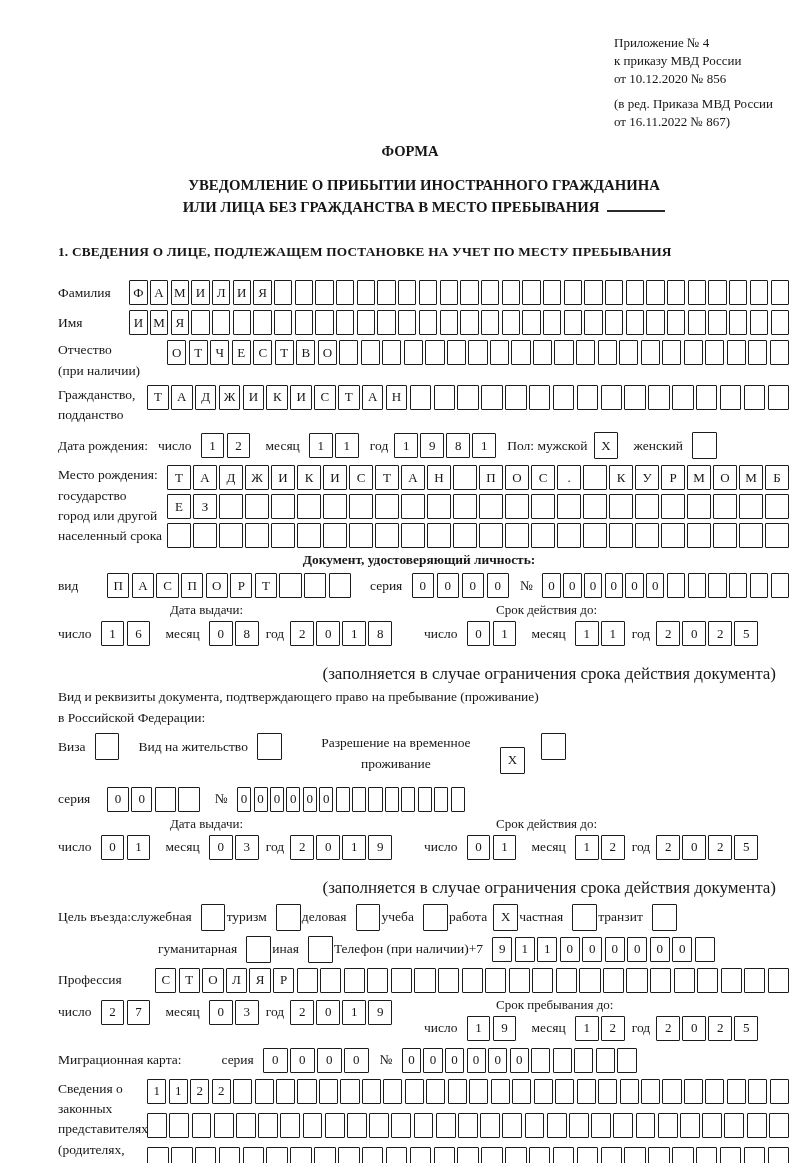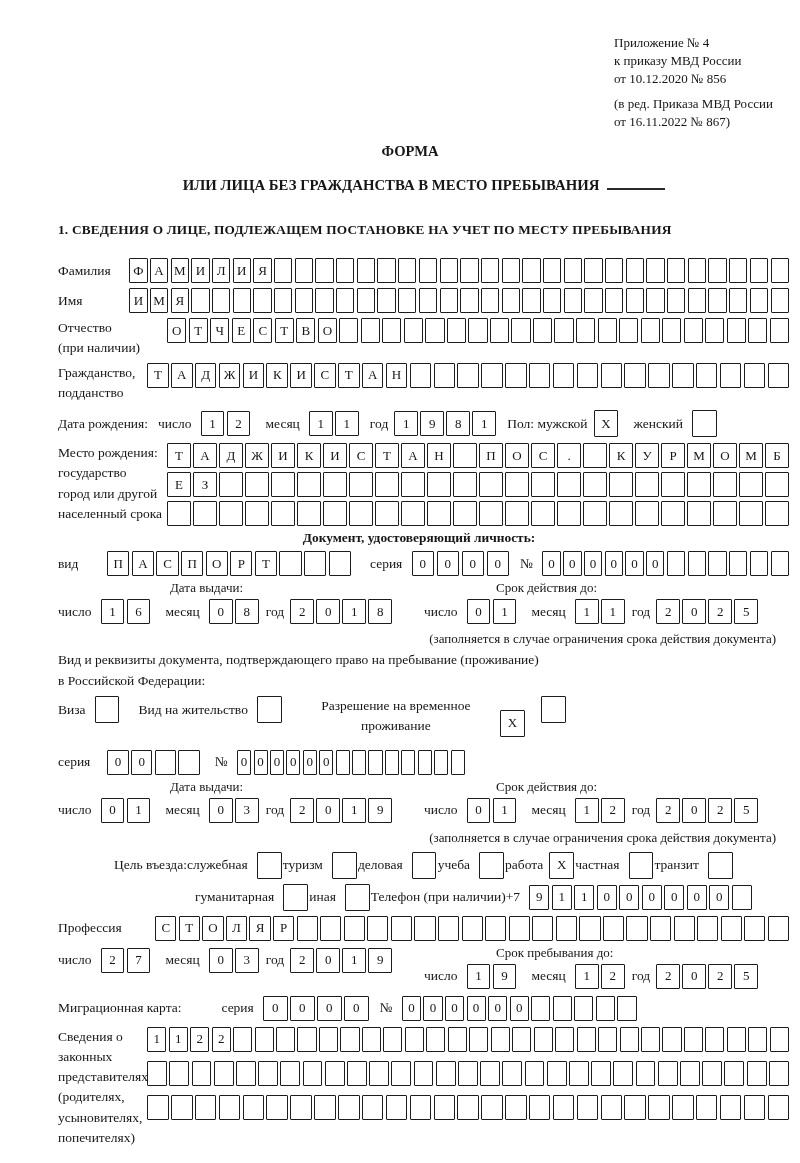--- a/index.html
+++ b/index.html
@@ -31,47 +31,48 @@
   .stack2{flex:1 1 auto;display:flex;flex-direction:column;gap:9px;min-width:0}
   .mL6{margin-left:6px}.mL10{margin-left:10px}.mL14{margin-left:14px}.mL18{margin-left:18px}
   .mR5{margin-right:5px}.mR8{margin-right:8px}.mR40{margin-right:40px}
   .center-bold{text-align:center;font-weight:bold;font-size:13.4px;margin-top:4px;padding-right:10px}
 
   .datepair{display:flex;margin-top:4px}
   .dp-col{width:50%}
   .dp-head{font-size:13px;padding-left:112px}
   .dp-col.rt .dp-head{padding-left:72px}
   .dp-line{display:flex;align-items:center;margin-top:3px}
-  .limnote{text-align:right;font-size:13px;margin-top:7px;padding-right:14px}
+  .limnote{text-align:right;font-size:17px;margin-top:18px;padding-right:14px}
   .para{font-size:13.5px;margin-top:5px}
   .cbrow{margin-top:7px}
   .pair{display:flex;align-items:center}
   .pair.tp{align-items:flex-end}
   .ctr{text-align:center;width:190px;line-height:1.5;font-size:13.5px;white-space:normal}
-  .spread{justify-content:center}
+  .spread{justify-content:flex-start}
   .pad100{padding-left:100px}
 </style>
 </head>
 <body>
 
 <div class="page">
 
   <div class="appendix">
     <div>Приложение № 4</div>
     <div>к приказу МВД России</div>
     <div>от 10.12.2020 № 856</div>
     <div class="grp2">
       <div>(в ред. Приказа МВД России</div>
       <div>от 16.11.2022 № 867)</div>
     </div>
   </div>
 
   <div class="forma">ФОРМА</div>
 
   <div class="title">
+    <div>УВЕДОМЛЕНИЕ О ПРИБЫТИИ ИНОСТРАННОГО ГРАЖДАНИНА</div>
     <div><span>ИЛИ ЛИЦА БЕЗ ГРАЖДАНСТВА В МЕСТО ПРЕБЫВАНИЯ</span><span class="blank"></span></div>
   </div>
 
   <div class="sect">1. СВЕДЕНИЯ О ЛИЦЕ, ПОДЛЕЖАЩЕМ ПОСТАНОВКЕ НА УЧЕТ ПО МЕСТУ ПРЕБЫВАНИЯ</div>
 
   <div class="row" style="margin-top:20px">
     <span class="lbl lw70">Фамилия</span>
     <span class="cells">
         <span class="cell">Ф</span>
         <span class="cell">А</span>

